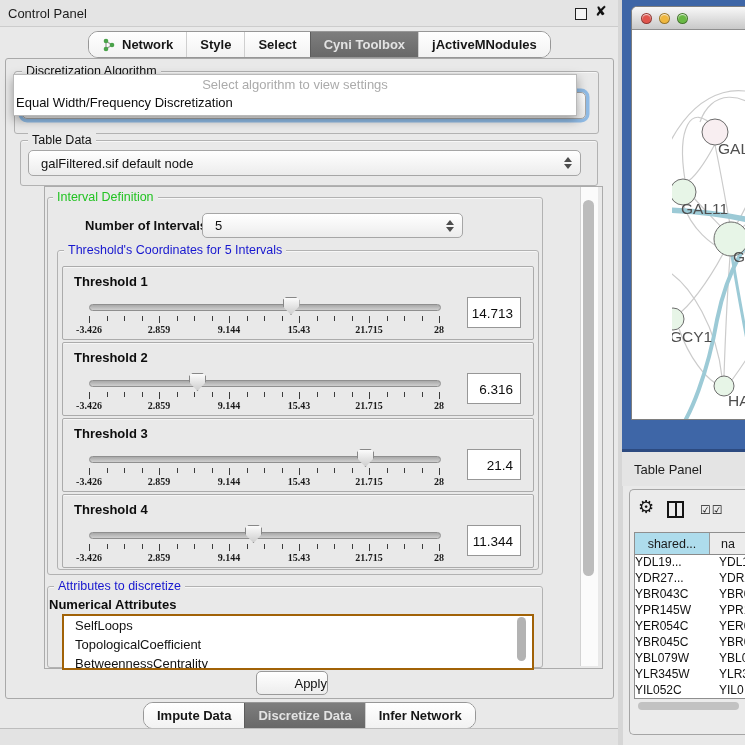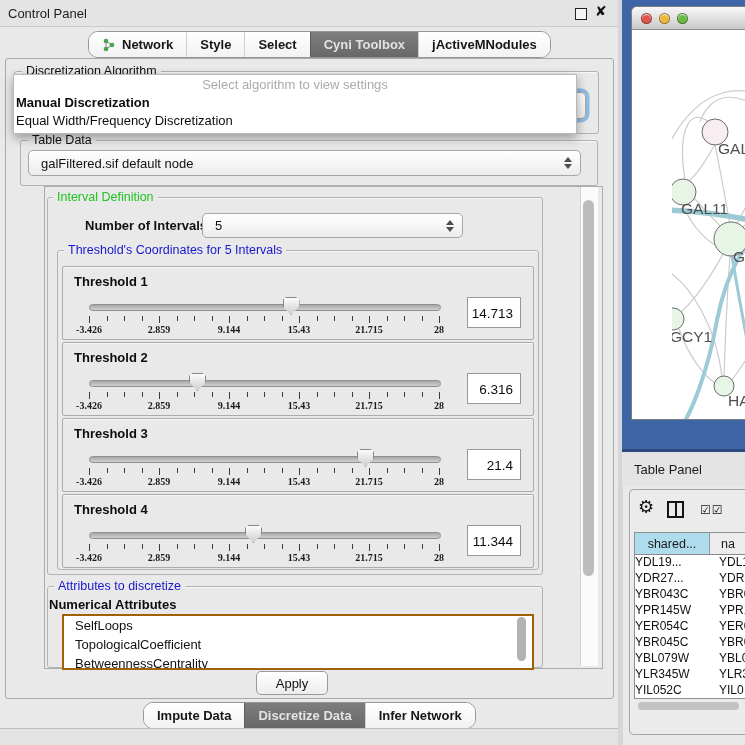--- a/index.html
+++ b/index.html
@@ -83,21 +83,21 @@
 
   #attrs-group{left:47px;top:586px;width:494px;height:80px;}
   #attrs-title{left:54px;top:579px;}
   #attrs-subtitle{left:49px;top:597px;font-size:13px;font-weight:700;color:#0d0d0d;}
   #attr-list{left:62px;top:614px;width:468px;height:52px;background:#fff;border:2px solid #a16207;overflow:hidden;}
   .attr-item{height:19px;line-height:19px;padding-left:11px;font-size:13px;color:#111;white-space:nowrap;}
   #attr-scroll-thumb{left:517px;top:617px;width:9px;height:44px;background:#b3b3b3;border-radius:5px;}
 
   #apply-btn{left:256px;top:671px;width:70px;height:22px;border:1px solid #9a9a9a;border-radius:5px;
              background:linear-gradient(#ffffff,#ededed);font-size:13px;color:#111;
-             display:flex;align-items:center;justify-content:center;}
+             display:flex;align-items:center;justify-content:flex-end;}
   #cp-bottom-line{left:0;top:728px;width:618px;height:1px;background:#bdbdbd;}
   #cp-bottom-area{left:0;top:729px;width:618px;height:16px;background:#e3e3e3;}
 
   
   #splitter{left:618px;top:0;width:5px;height:745px;background:#d6d6d6;}
   #desktop{left:622px;top:0;width:123px;height:452px;background:#3e66a7;border-bottom:3px solid #2c4a80;box-sizing:border-box;}
   #net-window{left:631px;top:6px;width:114px;height:412px;border:1px solid #7e7e7e;border-right:none;
               border-radius:6px 0 0 0;overflow:hidden;background:#fff;}
   #net-titlebar{left:0;top:0;width:114px;height:22px;background:linear-gradient(#f8f8f8,#c9c9c9);border-bottom:1px solid #8f8f8f;}
   .light{position:absolute;top:5.5px;width:11px;height:11px;border-radius:50%;box-shadow:inset 0 1px 1px rgba(255,255,255,.8);}
@@ -372,21 +372,20 @@
       </div>
       <div class="seg">
         <span>Infer Network</span>
       </div>
     </div>
   <div id="cp-bottom-line" class="abs"></div>
   <div id="cp-bottom-area" class="abs"></div>
 
   <div id="algo-popup" class="abs">
     <div class="pop-header">Select algorithm to view settings</div>
-  <div class="pop-item sel">Manual Discretization</div>
       <div class="pop-item">Equal Width/Frequency Discretization</div>
     </div>
 </div>
 
 <div id="splitter" class="abs"></div>
 <div id="desktop" class="abs"></div>
 
 <div id="net-window" class="abs">
   <div id="net-titlebar" class="abs">
     <span class="light" style="left: 9px; background: rgb(224, 84, 76); border: 1px solid rgba(0, 0, 0, 0.35); box-sizing: border-box;"></span>

